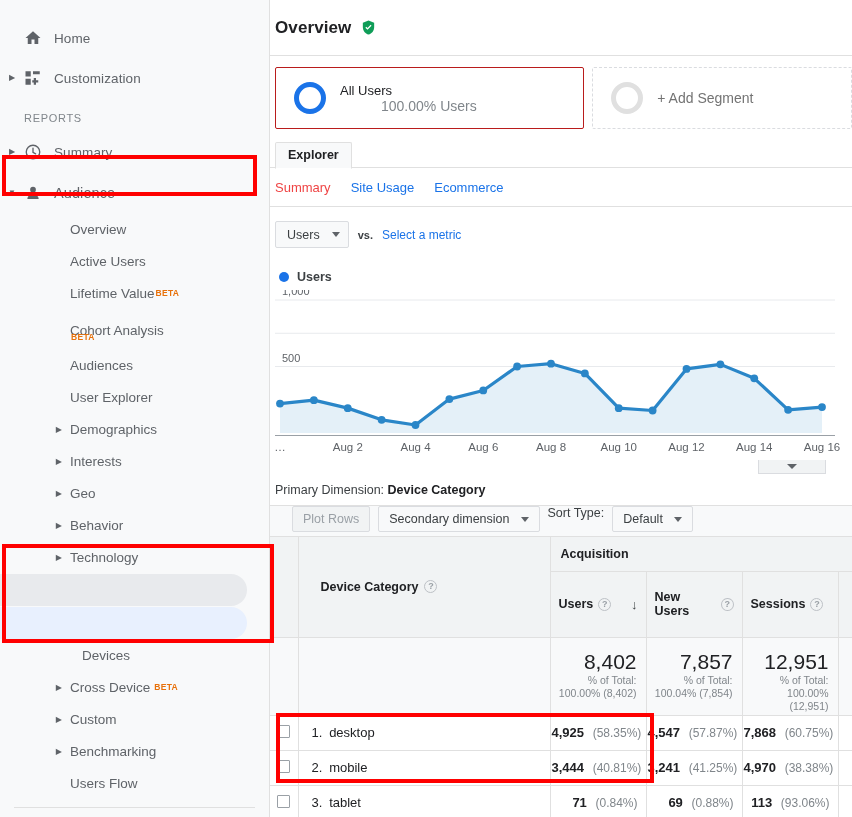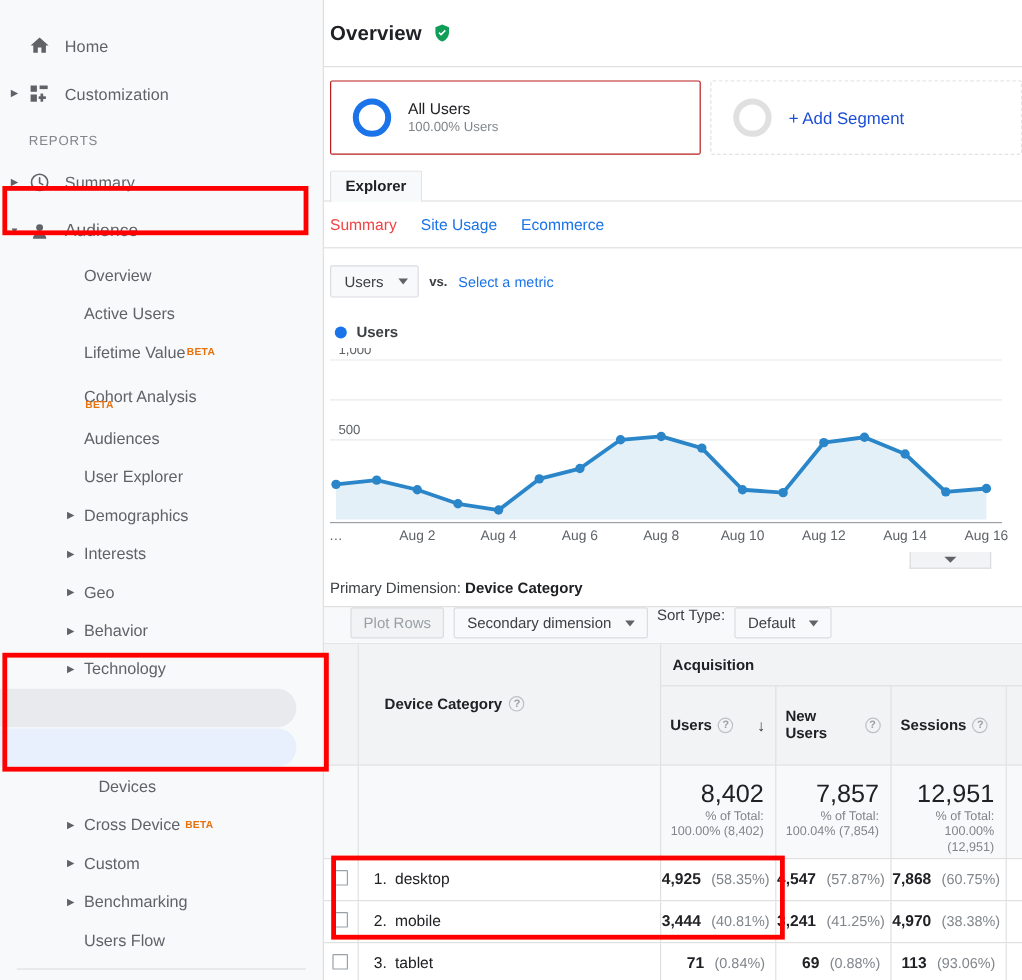--- a/index.html
+++ b/index.html
@@ -95,22 +95,22 @@
   }
   .segment-card.add {
     border: 1px dashed #dadce0; width: 300px; justify-content: flex-start;
   }
   .donut {
     width: 32px; height: 32px; border-radius: 50%;
     border: 5px solid #1a73e8; margin-right: 14px;
   }
   .donut.gray { border-color: #e0e0e0; }
   .seg-name { font-size: 13px; color: #202124; line-height: 16px; }
-  .seg-sub { font-size: 11px; color: #80868b; line-height: 15px; }
-  .add-label { font-size: 14px; color: #1d4ed8; }
+  .seg-sub { font-size: 14px; color: #80868b; line-height: 15px; margin-left: 41px; }
+  .add-label { font-size: 14px; color: #737373; }
 
   .explorer-tabs {
     margin-top: 12px; padding-left: 5px;
     border-bottom: 1px solid #e0e0e0; height: 27px;
     display: flex; align-items: center;
   }
   .etab {
     border: 1px solid #e0e0e0; border-bottom: 1px solid #fff;
     background: #f8f9fa;
     padding: 5px 12px 6px 12px; font-size: 12.5px; font-weight: bold;

